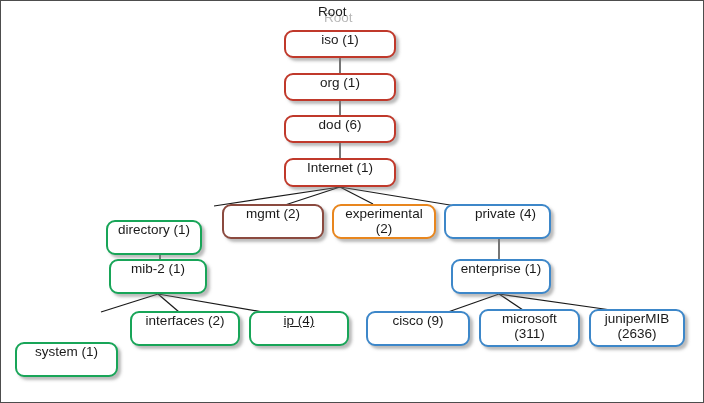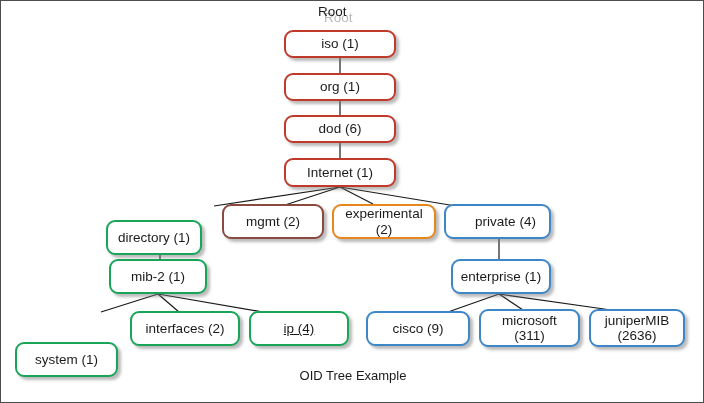--- a/index.html
+++ b/index.html
@@ -28,21 +28,21 @@
     pointer-events: none;
   }
   .node {
     position: absolute;
     box-sizing: border-box;
     background: #ffffff;
     border-radius: 9px;
     border-style: solid;
     border-width: 2px;
     display: flex;
-    align-items: center;
+    align-items: flex-start;
     justify-content: center;
     text-align: center;
     font-size: 13.5px;
     color: #1a1a1a;
     line-height: 1.12;
     box-shadow: 3px 3px 3px rgba(120,120,120,0.50);
     z-index: 3;
   }
   .node .lbl {
     display: block;
@@ -143,15 +143,14 @@
       <div class="node" style="left: 478px; top: 308px; width: 101px; height: 38px; border-color: rgb(61, 135, 201);">
         <span class="lbl">microsoft
 (311)</span>
       </div>
       <div class="node" style="left: 588px; top: 308px; width: 96px; height: 38px; border-color: rgb(61, 135, 201);">
         <span class="lbl">juniperMIB
 (2636)</span>
       </div>
     </div>
 
-  <div class="caption" id="caption-el" style="top: 367px;">OID Tree Example</div>
 
 </div>
 
 </body></html>

